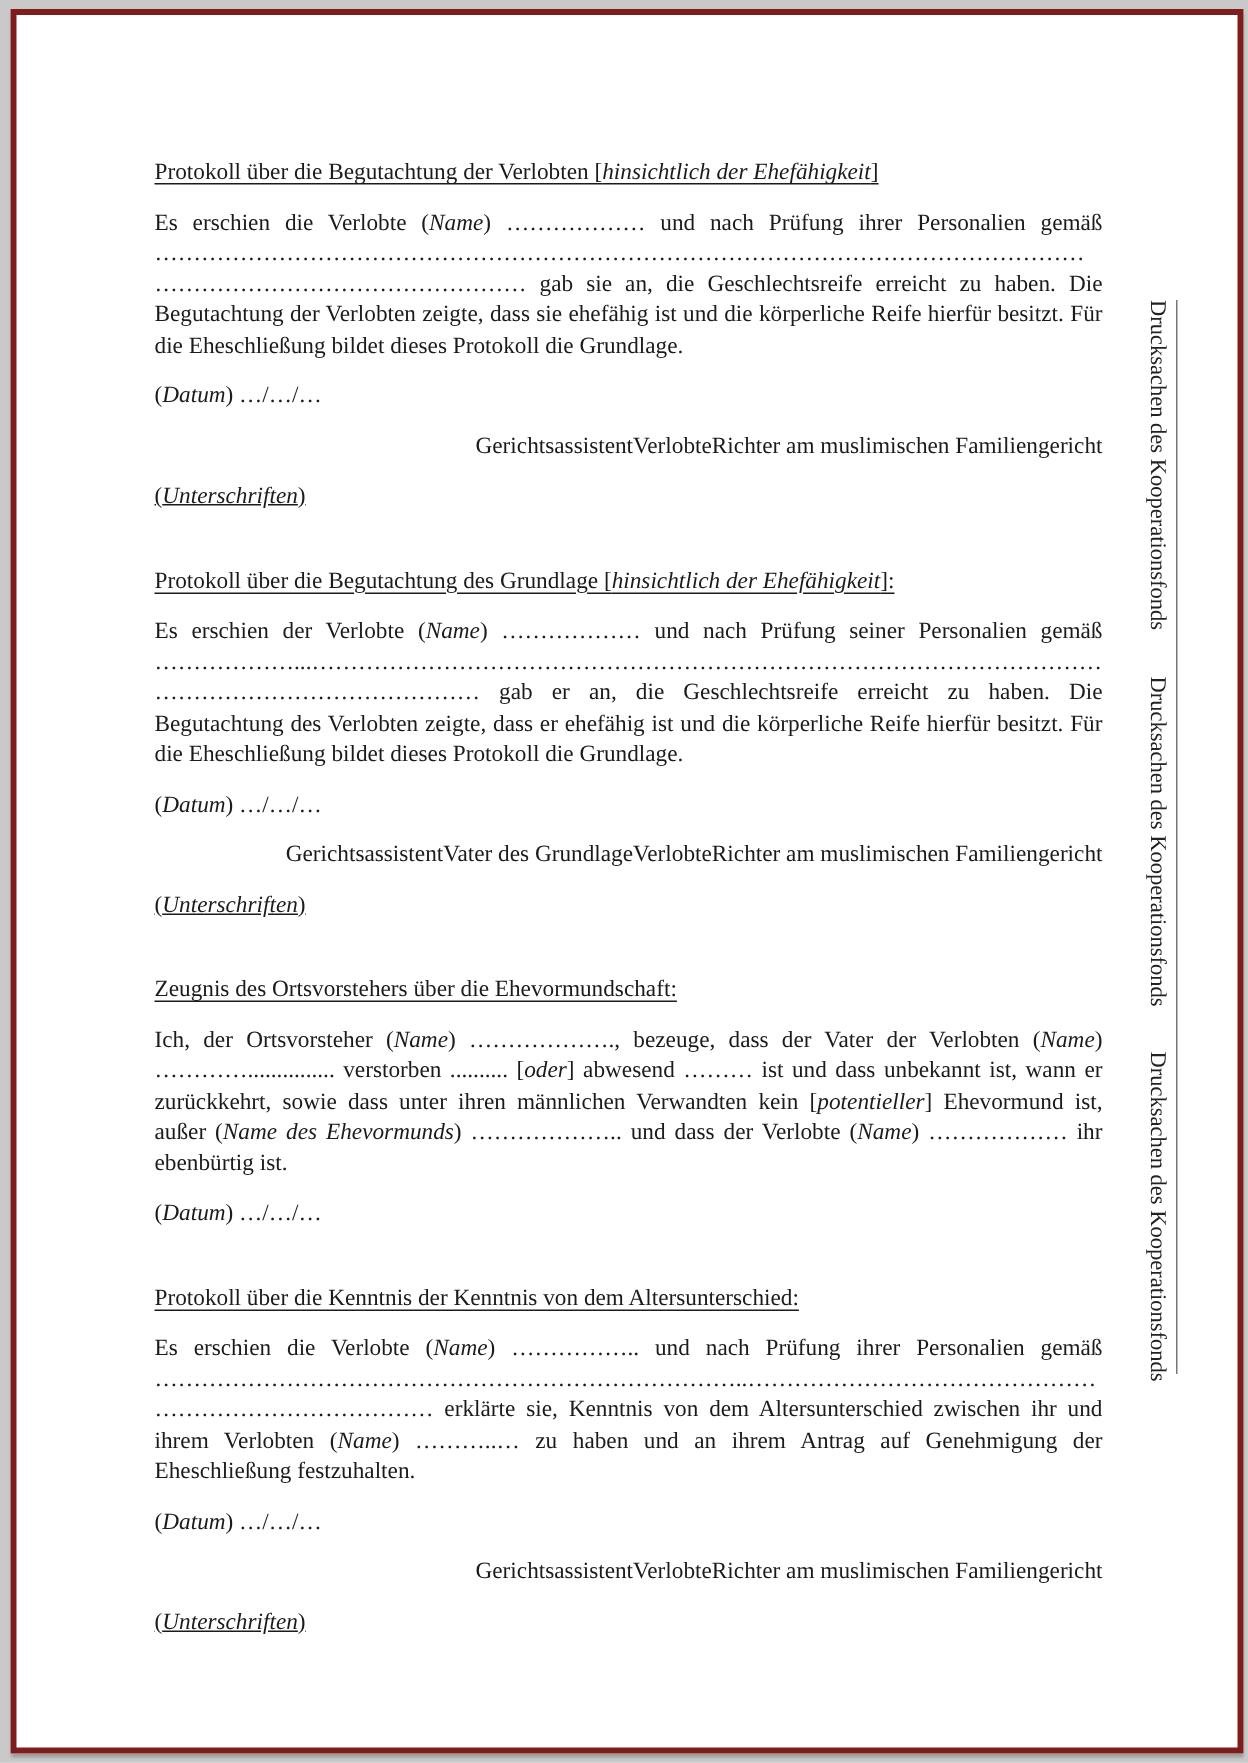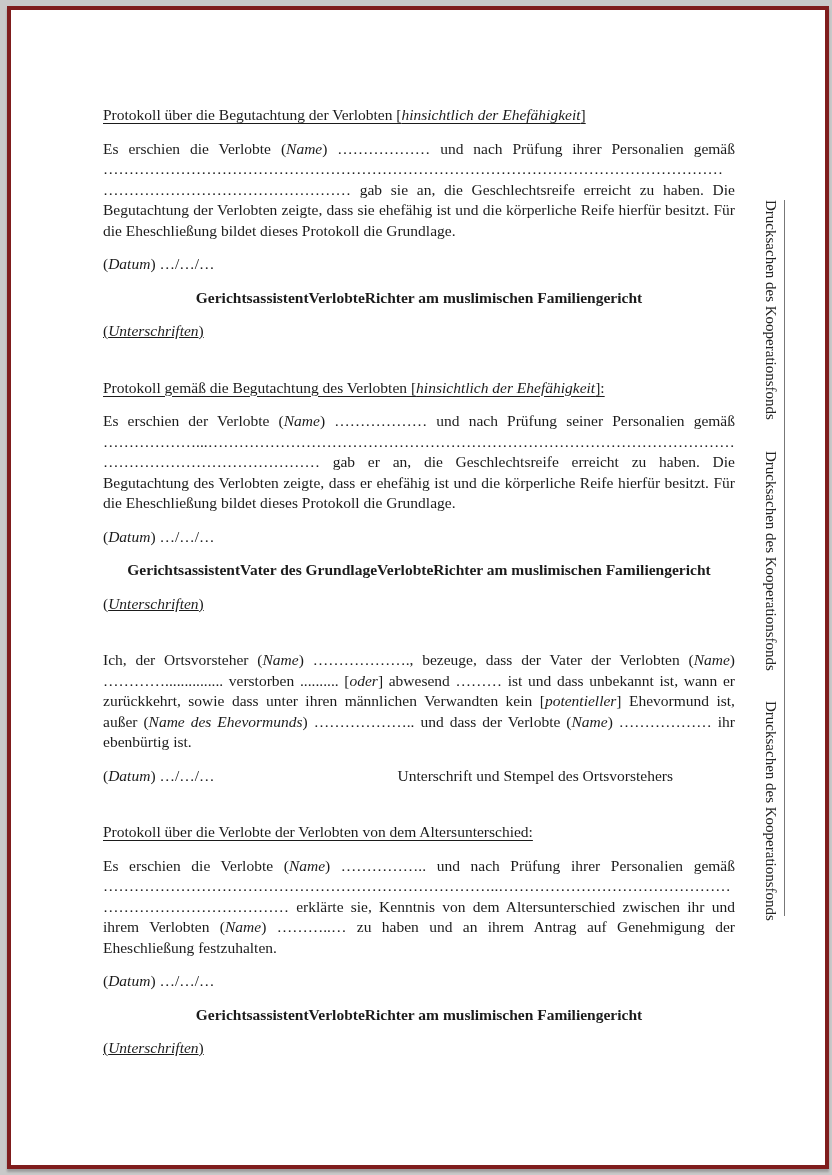--- a/index.html
+++ b/index.html
@@ -52,22 +52,21 @@
   .datum-line { margin: 0 0 13px 0; }
   .datum-row {
     margin: 0 0 13px 0;
     display: flex;
     justify-content: space-between;
   }
   .datum-row .right-label { margin-right: 62px; }
   .signers {
     margin: 0 0 13px 0;
     display: flex;
-    justify-content: center;
-    font-weight: bold;
+    justify-content: flex-end;
   }
   .unterschriften { margin: 0; text-decoration: underline; }
   
   .side-rail {
     position: absolute;
     top: 190px;
     right: 40px;
     height: 716px;
     border-right: 1px solid #777;
     padding-right: 4px;
@@ -98,42 +97,42 @@
         <p class="datum-line"><span>(</span><i>Datum</i><span>) …/…/…</span></p>
         <div class="signers">
           <span>Gerichtsassistent</span>
           <span>Verlobte</span>
           <span>Richter am muslimischen Familiengericht</span>
         </div>
         <p class="unterschriften"><span>(</span><i>Unterschriften</i><span>)</span></p>
       </section>
 
       <section>
-        <h2 class="heading"><span>Protokoll gemäß die Begutachtung des Verlobten [</span><i>hinsichtlich der Ehefähigkeit</i><span>]:</span></h2>
+        <h2 class="heading"><span>Protokoll über die Begutachtung des Grundlage [</span><i>hinsichtlich der Ehefähigkeit</i><span>]:</span></h2>
         <p class="body-par"><span>Es erschien der Verlobte (</span><i>Name</i><span>)  ……………… und nach Prüfung seiner Personalien gemäß </span><span>………………...………………………………………………………………………………………………………………………………</span><span> gab er an, die Geschlechtsreife erreicht zu haben. Die Begutachtung des Verlobten zeigte, dass er ehefähig ist und die körperliche Reife hierfür besitzt. Für die Eheschließung bildet dieses Protokoll die Grundlage.</span></p>
         <p class="datum-line"><span>(</span><i>Datum</i><span>) …/…/…</span></p>
         <div class="signers">
           <span>Gerichtsassistent</span>
           <span>Vater des Grundlage</span>
           <span>Verlobte</span>
           <span>Richter am muslimischen Familiengericht</span>
         </div>
         <p class="unterschriften"><span>(</span><i>Unterschriften</i><span>)</span></p>
       </section>
 
       <section>
+        <h2 class="heading"><span>Zeugnis des Ortsvorstehers über die Ehevormundschaft:</span></h2>
         <p class="body-par"><span>Ich, der Ortsvorsteher (</span><i>Name</i><span>)  ………………., bezeuge, dass der Vater der Verlobten (</span><i>Name</i><span>) …………............... verstorben .......... [</span><i>oder</i><span>] abwesend ………  ist und dass unbekannt ist, wann er zurückkehrt, sowie dass unter ihren männlichen Verwandten kein [</span><i>potentieller</i><span>] Ehevormund ist, außer (</span><i>Name des Ehevormunds</i><span>) ……………….. und dass der Verlobte (</span><i>Name</i><span>) ……………… ihr ebenbürtig ist.</span></p>
         <div class="datum-row">
           <span><span>(</span><i>Datum</i><span>) …/…/…</span></span>
-          <span class="right-label">Unterschrift und Stempel des Ortsvorstehers</span>
         </div>
       </section>
 
       <section>
-        <h2 class="heading"><span>Protokoll über die Verlobte der Verlobten von dem Altersunterschied:</span></h2>
+        <h2 class="heading"><span>Protokoll über die Kenntnis der Kenntnis von dem Altersunterschied:</span></h2>
         <p class="body-par"><span>Es erschien die Verlobte (</span><i>Name</i><span>)  …………….. und nach Prüfung ihrer Personalien gemäß </span><span>…………………………………………………………………..………………………………………………………………………</span><span> erklärte sie, Kenntnis von dem Altersunterschied zwischen ihr und ihrem Verlobten (</span><i>Name</i><span>) ………..… zu haben und an ihrem Antrag auf Genehmigung der Eheschließung festzuhalten.</span></p>
         <p class="datum-line"><span>(</span><i>Datum</i><span>) …/…/…</span></p>
         <div class="signers">
           <span>Gerichtsassistent</span>
           <span>Verlobte</span>
           <span>Richter am muslimischen Familiengericht</span>
         </div>
         <p class="unterschriften"><span>(</span><i>Unterschriften</i><span>)</span></p>
       </section>
 

